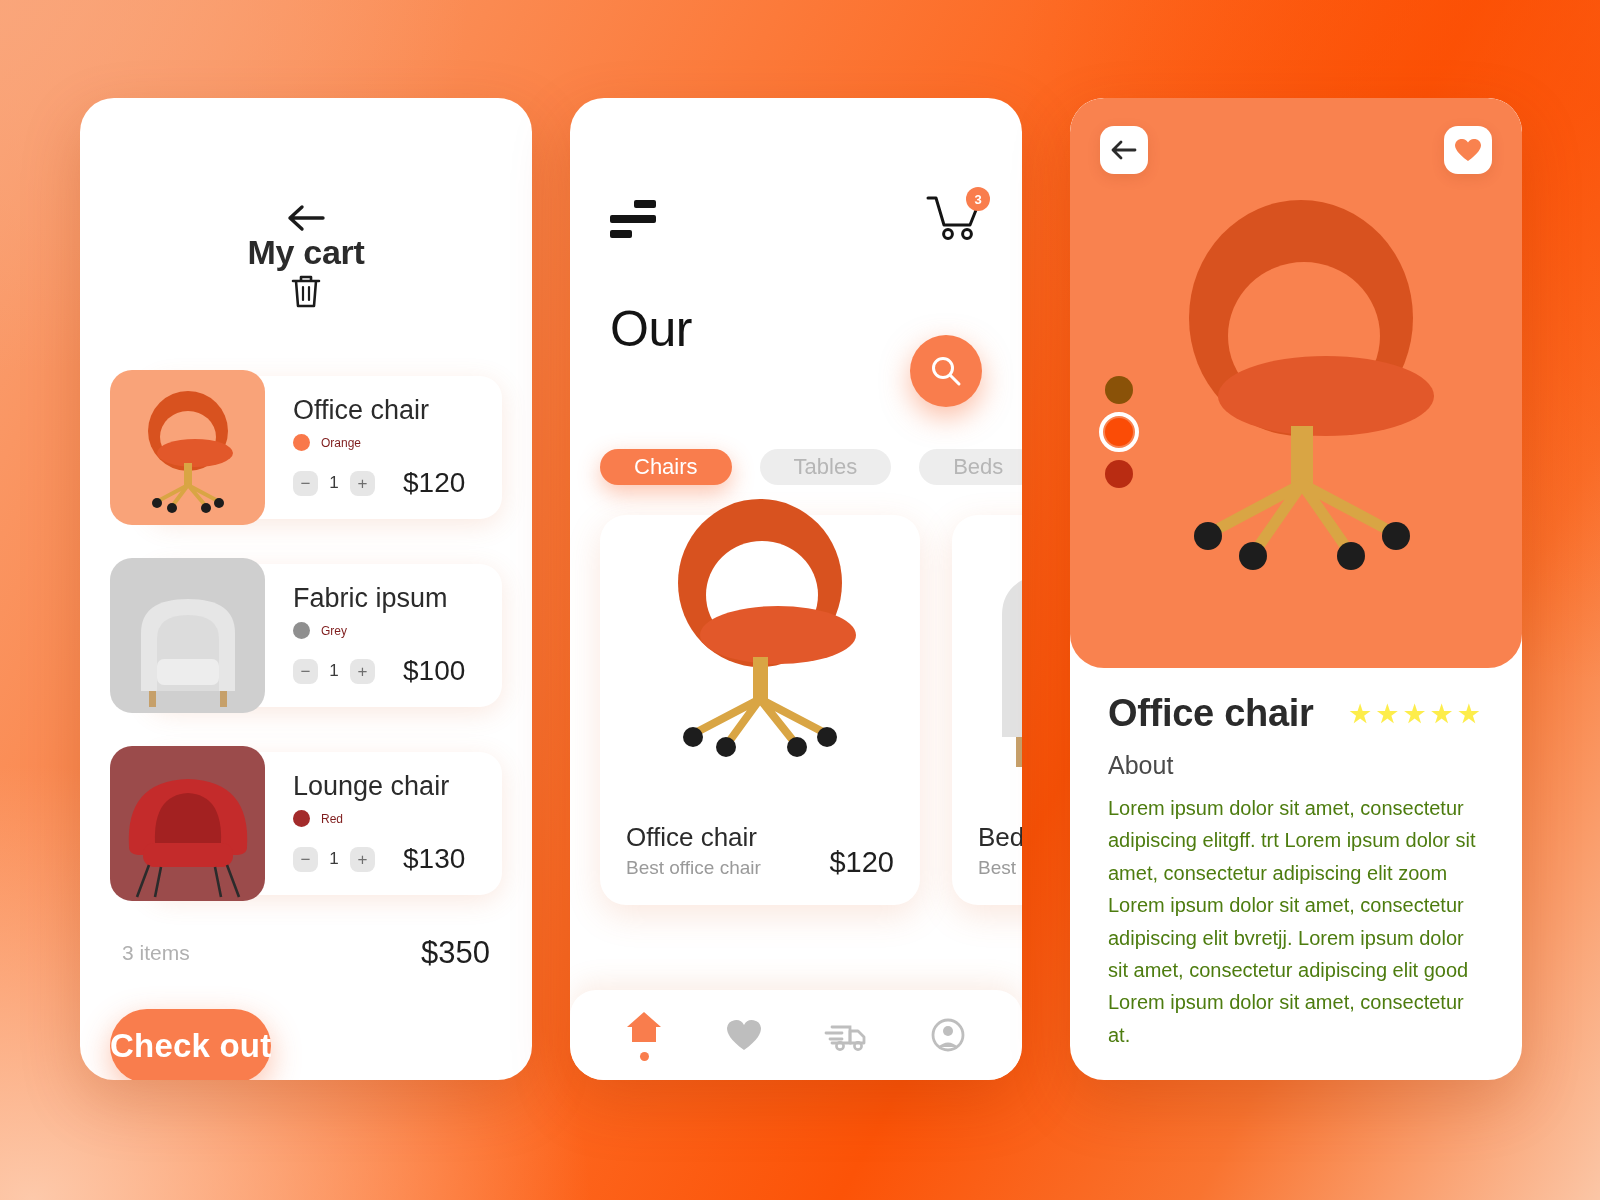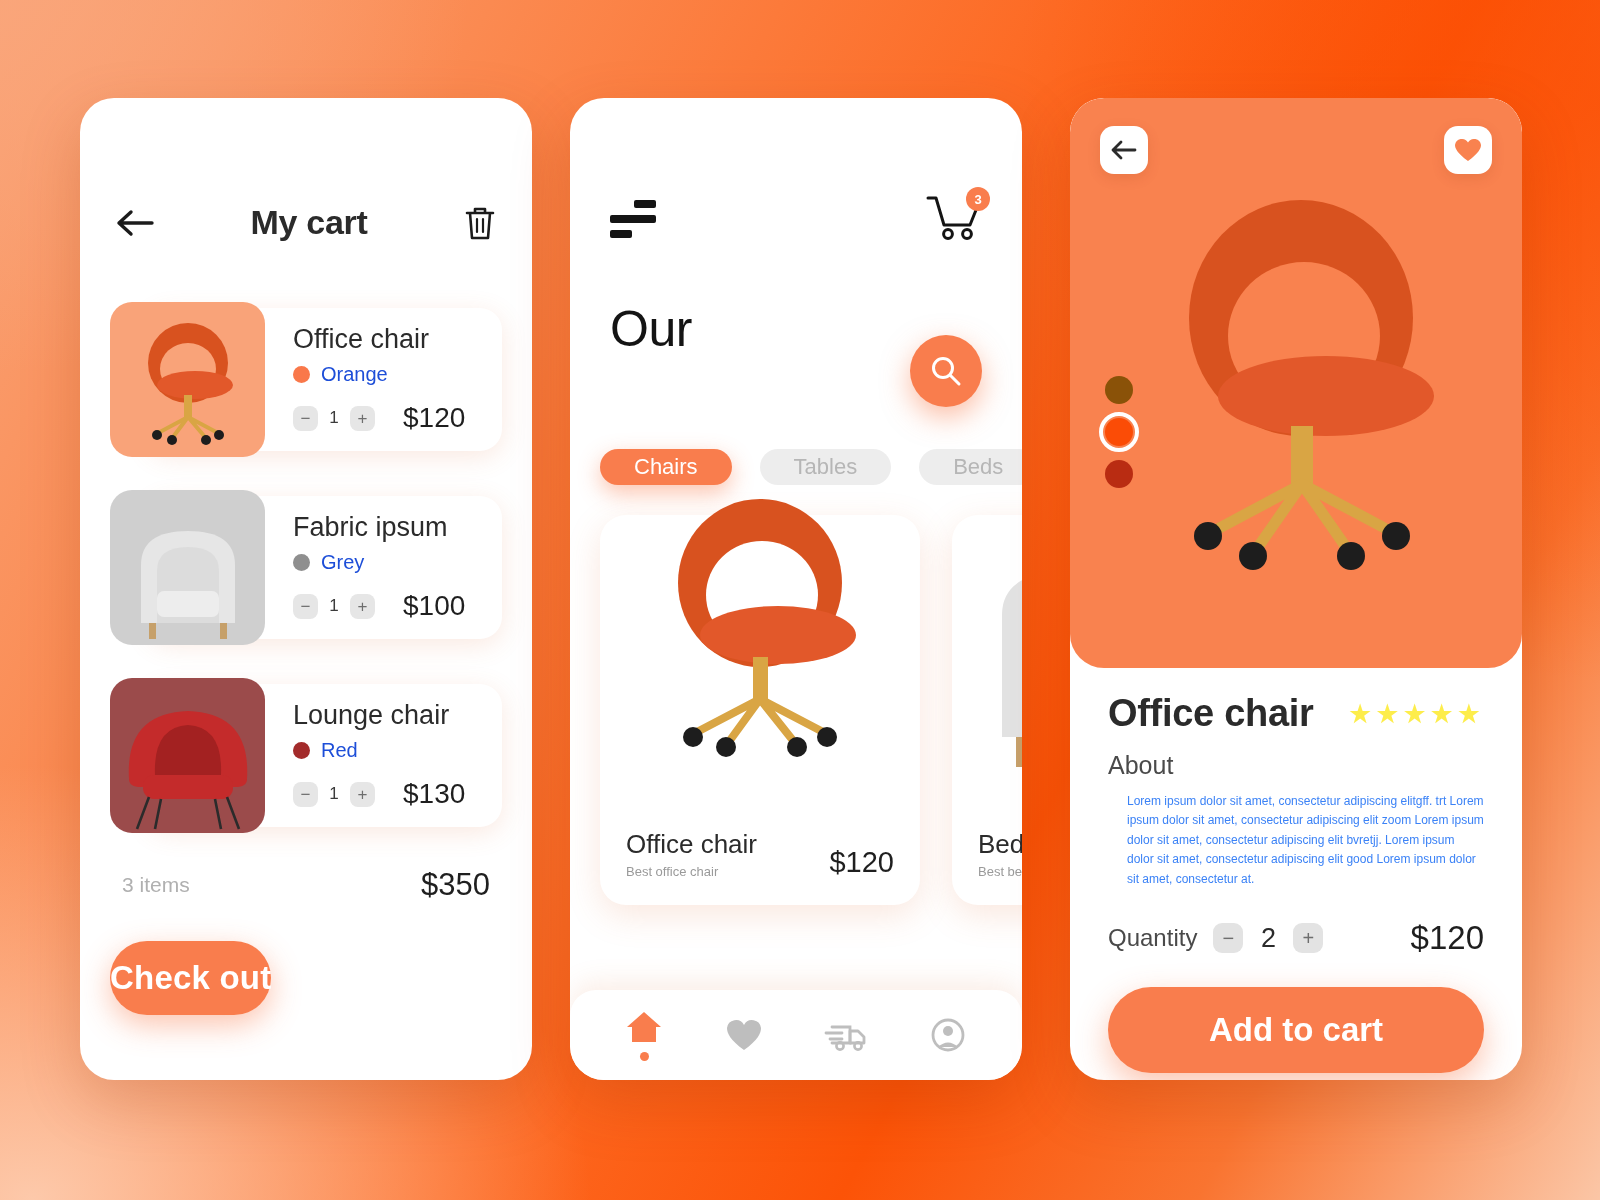--- a/index.html
+++ b/index.html
@@ -29,20 +29,21 @@
     box-shadow: 0 22px 60px rgba(150,50,10,0.22);
   }
   #phone-cart  { left: 80px;  background: #ffffff; }
   #phone-list  { left: 570px; background: #ffffff; }
   #phone-detail{ left: 1070px; background: #ffffff; }
 
   
   .cart-header {
     display: flex; align-items: center; justify-content: space-between;
     padding: 105px 35px 0 35px;
+    flex-direction: column;
   }
   .icon-btn { background: none; border: none; cursor: pointer; display: flex; align-items: center; justify-content: center; }
   .cart-title { font-size: 34px; font-weight: 700; color: #2b2b2b; letter-spacing: -0.3px; }
 
   .cart-list { padding: 60px 30px 0 30px; display: flex; flex-direction: column; gap: 33px; }
   .cart-item {
     position: relative; display: flex; align-items: center;
     height: 155px;
   }
   .cart-item-card {
@@ -54,21 +55,21 @@
     position: relative; z-index: 2;
     width: 155px; height: 155px; border-radius: 22px;
     flex: 0 0 155px;
     display: flex; align-items: flex-end; justify-content: center;
     overflow: hidden;
   }
   .item-info { position: relative; z-index: 2; padding-left: 28px; }
   .item-name { font-size: 27px; font-weight: 500; color: #2b2b2b; line-height: 1.1; }
   .item-color-row { display: flex; align-items: center; gap: 11px; margin-top: 9px; }
   .dot { width: 17px; height: 17px; border-radius: 50%; display: block; }
-  .item-color-name { font-size: 20px; color: #1d4ed8; }
+  .item-color-name { font-size: 12px; color: #7f1d1d; }
   .qty-row { display: flex; align-items: center; margin-top: 16px; gap: 14px; }
   .stepper { display: flex; align-items: center; gap: 9px; }
   .step-btn {
     width: 25px; height: 25px; border-radius: 8px; border: none;
     background: #e6e6e6; color: #6e6e6e; font-size: 17px; line-height: 1;
     display: flex; align-items: center; justify-content: center; cursor: pointer;
   }
   .qty-val { font-size: 17px; color: #3b3b3b; min-width: 14px; text-align: center; }
   .item-price { font-size: 28px; font-weight: 500; color: #1f1f1f; margin-left: 14px; }
 
@@ -128,21 +129,21 @@
   .product-card {
     flex: 0 0 320px; height: 390px;
     background: #fff; border-radius: 26px;
     box-shadow: 0 10px 34px rgba(226,120,70,0.18);
     display: flex; flex-direction: column; justify-content: flex-end;
     position: relative; overflow: visible;
   }
   .product-img { position: absolute; left: 0; right: 0; top: -40px; height: 300px; display: flex; align-items: center; justify-content: center; }
   .product-meta { padding: 0 26px 26px 26px; display: flex; align-items: flex-end; justify-content: space-between; }
   .product-name { font-size: 26px; color: #2b2b2b; line-height: 1.15; }
-  .product-sub { font-size: 13px; color: #9a9a9a; margin-top: 4px; }
+  .product-sub { font-size: 19px; color: #9a9a9a; margin-top: 4px; }
   .product-price { font-size: 29px; color: #1f1f1f; font-weight: 500; }
 
   .bottom-nav {
     position: absolute; left: 0; right: 0; bottom: 0; height: 90px;
     background: #fff; border-radius: 26px 26px 34px 34px;
     box-shadow: 0 -8px 26px rgba(226,120,70,0.13);
     display: flex; align-items: center; justify-content: space-around;
     padding: 0 24px;
   }
   .nav-item { background: none; border: none; cursor: pointer; display: flex; flex-direction: column; align-items: center; gap: 7px; }
@@ -162,21 +163,21 @@
   }
   .swatches { position: absolute; left: 35px; top: 278px; display: flex; flex-direction: column; gap: 14px; }
   .swatch { width: 28px; height: 28px; border-radius: 50%; border: none; cursor: pointer; padding: 0; }
   .swatch.sel { outline: 4px solid #fff; outline-offset: 2px; }
 
   .detail-body { padding: 24px 38px 0 38px; }
   .detail-title-row { display: flex; align-items: center; justify-content: space-between; }
   .detail-title { font-size: 38px; font-weight: 700; color: #2b2b2b; letter-spacing: -0.3px; }
   .stars { font-size: 27px; color: #FDED4B; letter-spacing: 3px; }
   .about-label { font-size: 25px; color: #4a4a4a; margin-top: 16px; }
-  .about-text { margin-top: 12px; font-size: 12px; line-height: 1.62; color: #3b82f6; margin-left: 19px; }
+  .about-text { margin-top: 12px; font-size: 20px; line-height: 1.62; color: #4d7c0f; }
   .qty-bar { display: flex; align-items: center; justify-content: space-between; margin-top: 30px; }
   .qty-left { display: flex; align-items: center; gap: 16px; }
   .qty-label { font-size: 24px; color: #4a4a4a; }
   .big-step {
     width: 30px; height: 30px; border-radius: 9px; border: none; background: #e3e3e3;
     color: #6e6e6e; font-size: 20px; display: flex; align-items: center; justify-content: center; cursor: pointer;
   }
   .qty-big { font-size: 27px; color: #2b2b2b; min-width: 18px; text-align: center; }
   .detail-price { font-size: 33px; font-weight: 500; color: #1f1f1f; }
   .detail-cta {

